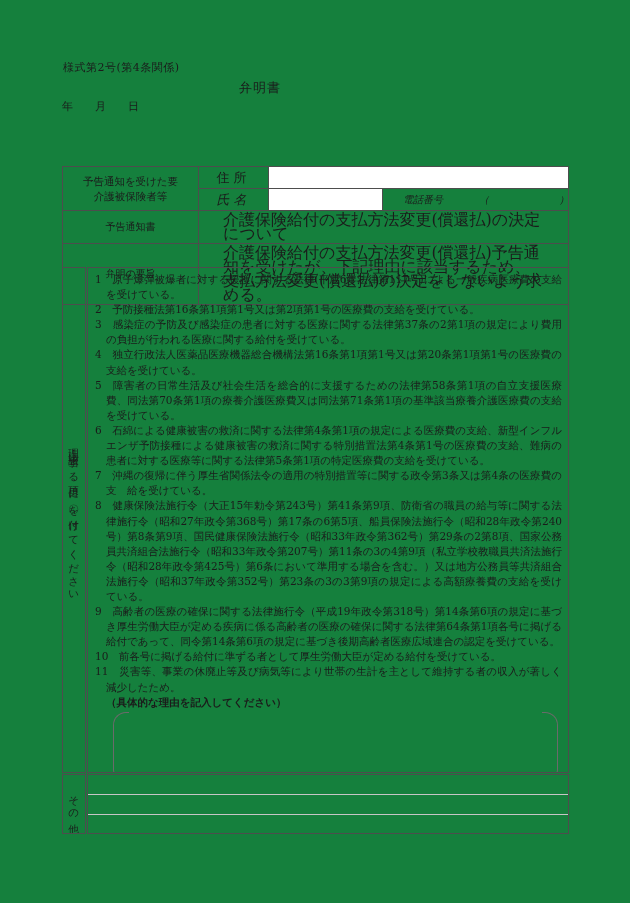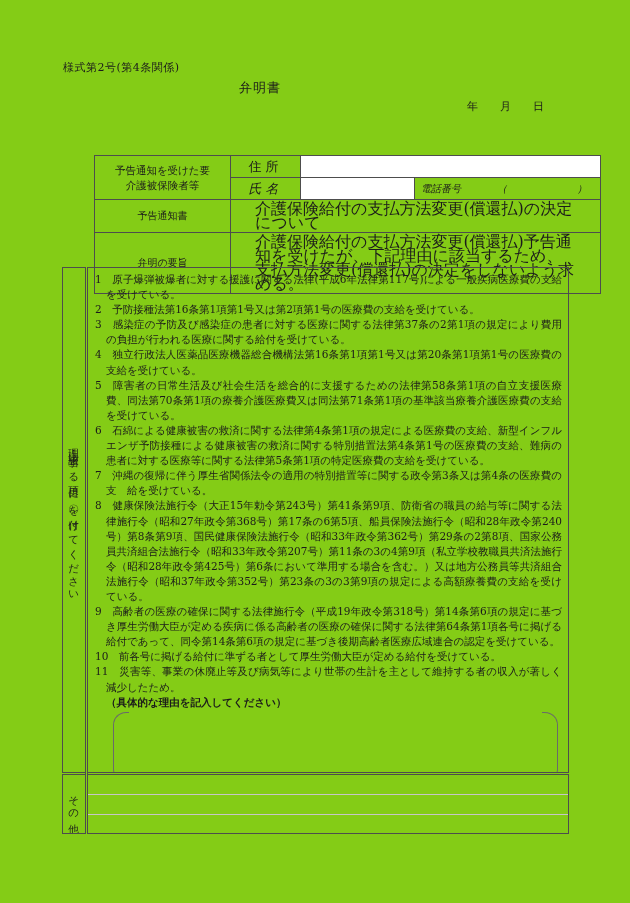--- a/index.html
+++ b/index.html
@@ -1,32 +1,32 @@
 <!DOCTYPE html>
 <html lang="ja"><head>
 <meta charset="utf-8">
 <style>
   html,body { margin:0; padding:0; background:#ffffff; }
   .page {
     position:relative;
     width:630px; height:903px;
-    background:#84cc16;
+    background:#15803d;
     color:#1b1b1b;
     font-family:"DejaVu Serif","Liberation Serif",serif;
     overflow:hidden;
   }
   .form-number { position:absolute; left:63px; top:60px; font-size:11px; letter-spacing:0.5px; }
   .doc-title { position:absolute; left:0; top:79px; width:520px; text-align:center; font-size:13px; letter-spacing:1px; }
-  .date-line { position:absolute; left:62px; top:99px; width:506px; box-sizing:border-box; text-align:right; padding-right:24px; font-size:11px; }
+  .date-line { position:absolute; left:62px; top:99px; width:506px; box-sizing:border-box; text-align:left; padding-right:24px; font-size:11px; }
   .intro { position:absolute; left:62px; top:118px; width:506px; margin:0; font-size:11px; line-height:14.5px; text-align:justify; word-break:break-all; }
 
   table { border-collapse:collapse; table-layout:fixed; }
-  td { border:1px solid #4d4d4d; padding:0 6px; font-size:10px; overflow:hidden; }
+  td { border:1px solid #4d4d4d; padding:0 20px; font-size:10px; overflow:hidden; }
 
-  .info-table { position:absolute; left:62px; top:155px; width:506px;margin-left:32px; }
+  .info-table { position:absolute; left:62px; top:166px; width:506px; }
   .info-table .lbl { text-align:center; padding:0 2px; }
   .info-table .recipient { line-height:15px; font-size:10.5px; }
   .info-table .sub-lbl { font-size:13px; letter-spacing:4px; }
   .row-a { height:22px; } .row-b { height:22px;font-style:italic; } .row-c { height:30px; } .row-d { height:38px; }
   .val-cell { background:#ffffff; }
   .phone-cell { white-space:nowrap; }
   .phone-parens { margin-left:36px; letter-spacing:6px; }
   .body-cell { font-size:16px; line-height:14px; word-break:break-all; padding:2px 24px; }
 
   .reason-table { position:absolute; left:62px; top:267px; width:506px; }

